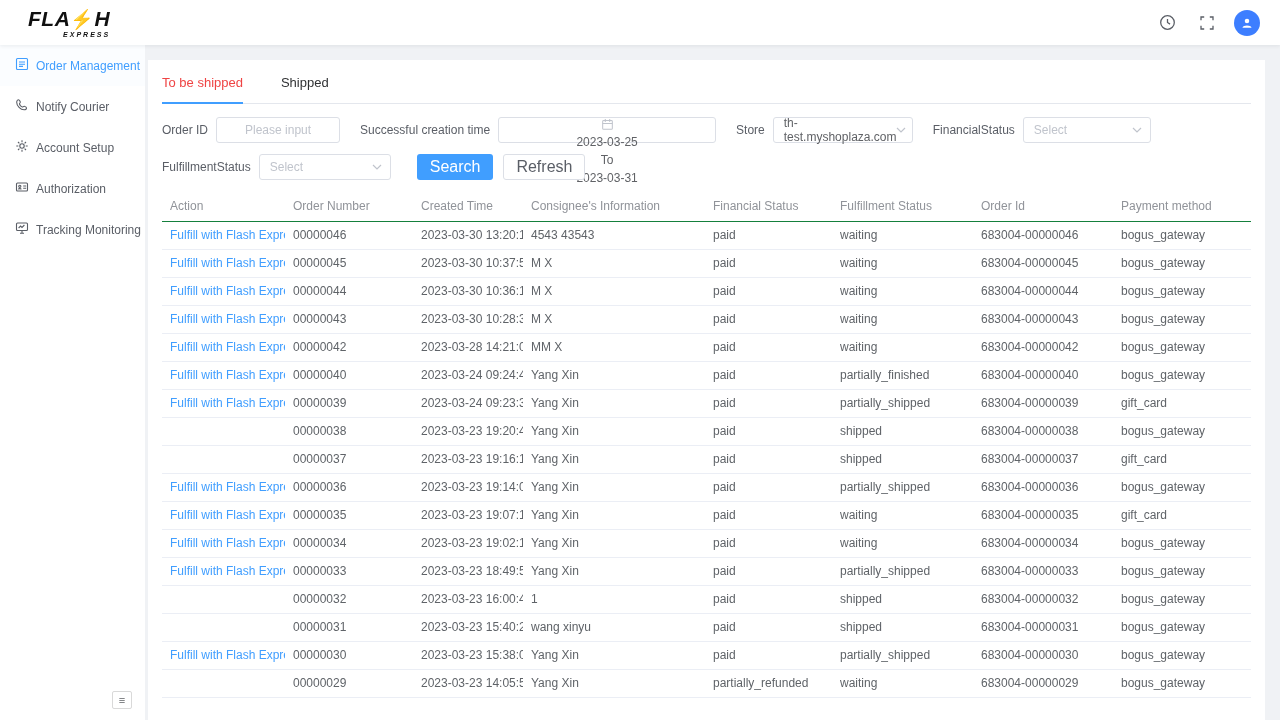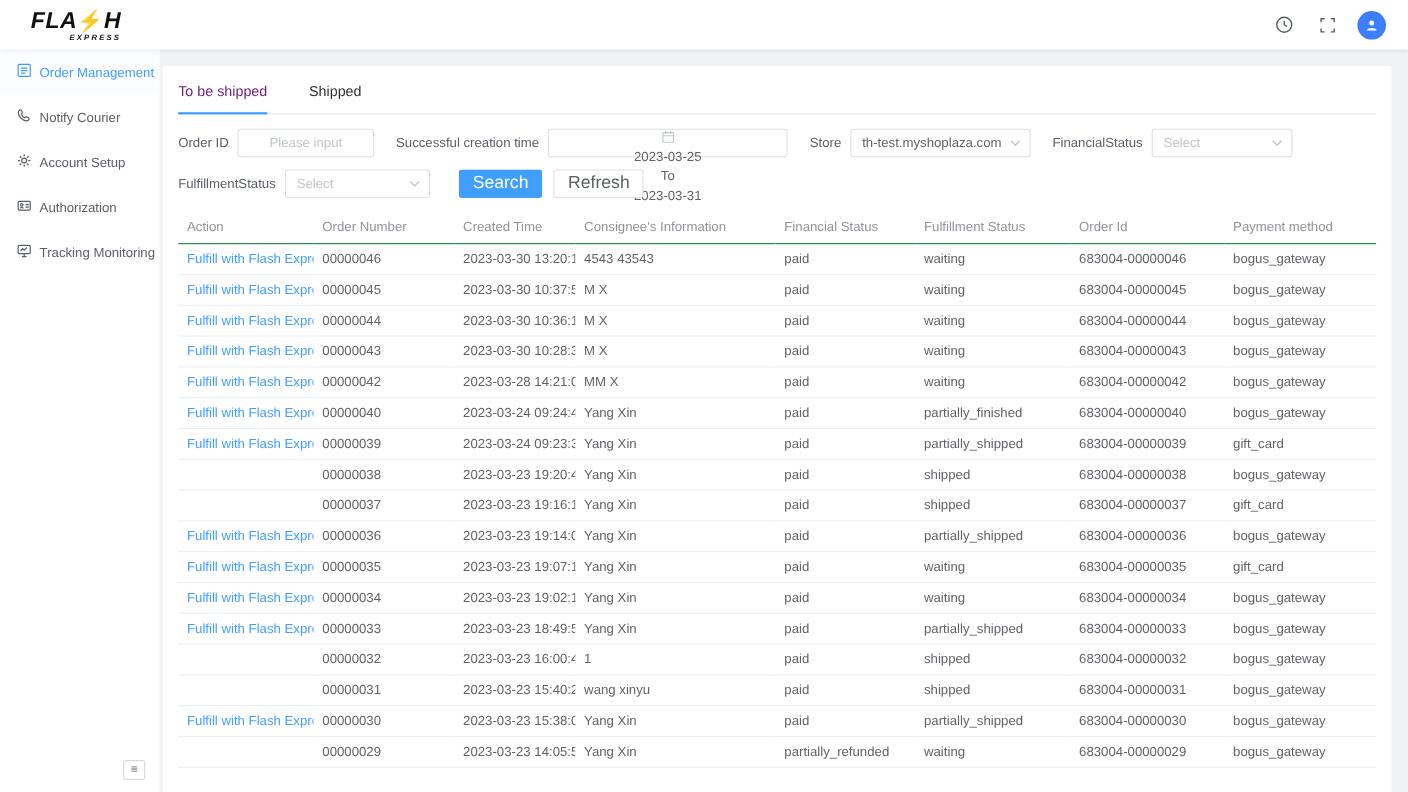--- a/index.html
+++ b/index.html
@@ -31,38 +31,38 @@
                   border: 1px solid #d9d9d9; border-radius: 2px; background: #fff; color: #606266;
                   display: flex; align-items: center; justify-content: center; font-size: 11px; cursor: pointer; }
 
   .main { flex: 1; padding: 15px 15px 0 3px; }
   .card { background: #fff; height: 100%; padding: 0 14px; }
 
   
   .tabs { display: flex; gap: 38px; border-bottom: 1px solid #e4e7ed; padding-top: 15px; }
   .tab { font-size: 13px; color: #303133; padding-bottom: 12px; cursor: pointer;
          border-bottom: 2px solid transparent; margin-bottom: -1px; }
-  .tab.active { color: #701a75; border-bottom-color: #409eff; }
+  .tab.active { color: #ef4444; border-bottom-color: #409eff; }
 
   
   .filters { display: flex; align-items: center; font-size: 12px; color: #5a5e66; }
   .filters.row1 { margin-top: 13px; }
   .filters.row2 { margin-top: 11px; }
   .fgroup { display: flex; align-items: center; gap: 8px; margin-right: 20px; }
   .control { border: 1px solid #dcdfe6; border-radius: 3px; height: 26px; display: flex;
              align-items: center; background: #fff; font-size: 12px; }
   input.control { padding: 0 28px; width: 124px; color: #606266; outline: none; }
   input.control::placeholder { color: #c0c4cc; }
   .datectl { width: 218px; padding: 0 8px; gap: 4px; cursor: pointer; color: #606266; flex-direction: column; }
   .datectl .dval { flex: 1; text-align: center; }
   .datectl .dsep { color: #606266; padding: 0 2px; }
   .select { cursor: pointer; padding: 0 8px 0 10px; justify-content: space-between; }
   .select .val { color: #606266; }
   .select .ph { color: #c0c4cc; }
-  .sel-store { width: 164px; justify-content: space-between; }
+  .sel-store { width: 140px; justify-content: space-between; }
   .sel-fin { width: 128px; }
   .sel-ful { width: 132px; }
   .btn { height: 26px; padding: 0 12px; border-radius: 3px; font-size: 16px; cursor: pointer;
          border: 1px solid transparent; font-family: "Liberation Sans", sans-serif; }
   .btn-primary { background: #409eff; color: #fff; margin-left: 6px; }
   .btn-plain { background: #fff; border-color: #dcdfe6; color: #5a5e66; margin-left: 10px; }
 
   
   table { border-collapse: collapse; table-layout: fixed; width: 100%; margin-top: 12px; font-size: 12px; }
   th { text-align: left; color: #909399; font-weight: 400; height: 29px; padding: 0 10px 0 8px;

